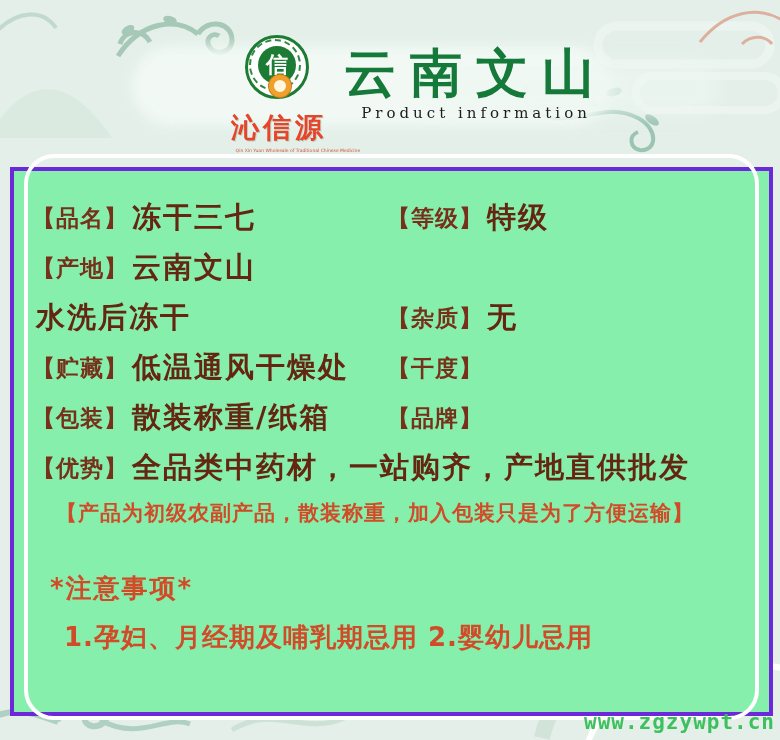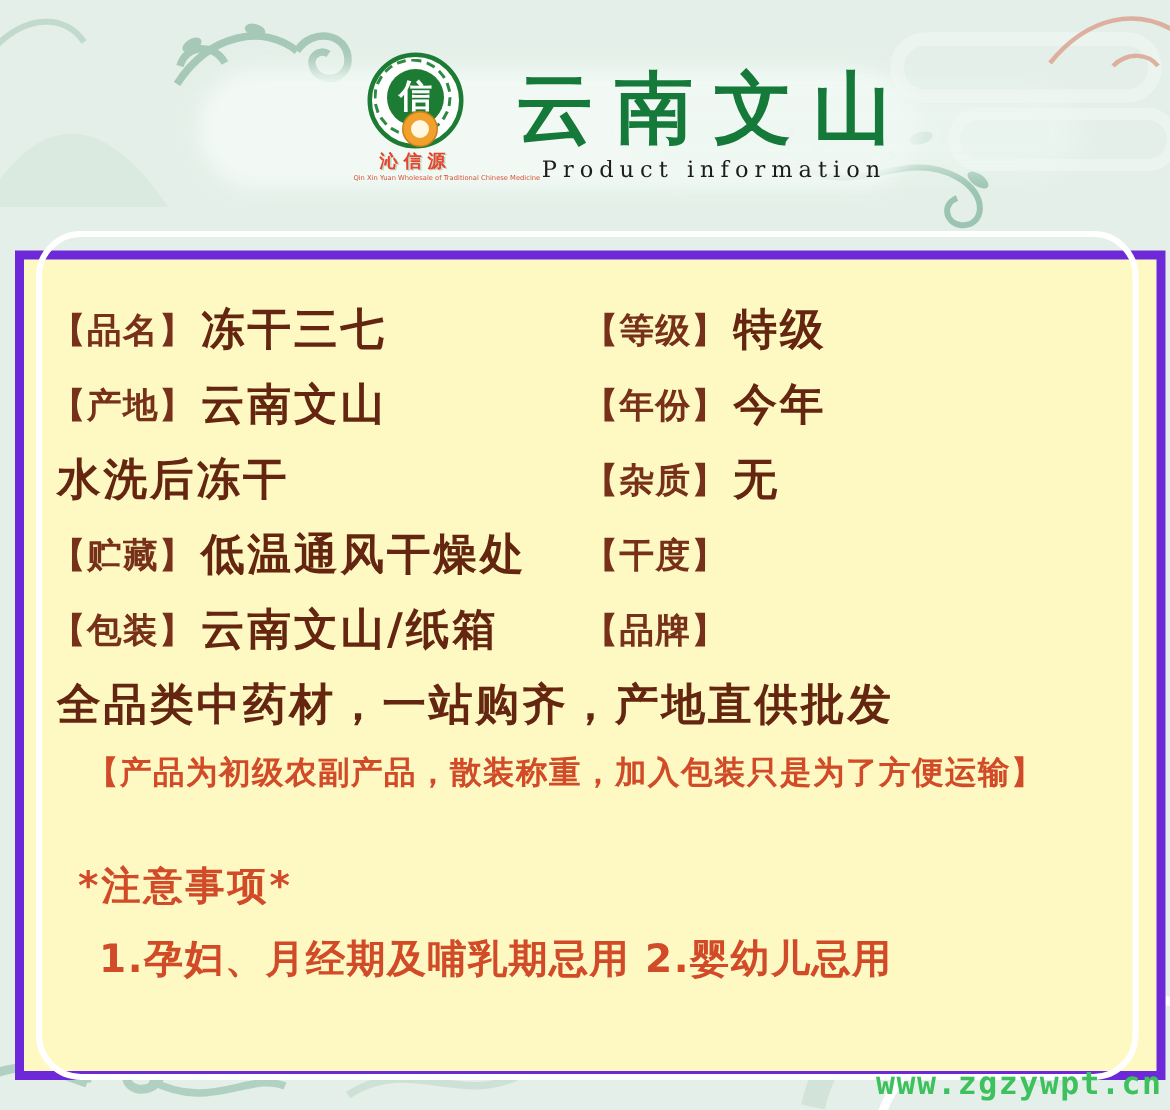--- a/index.html
+++ b/index.html
@@ -14,30 +14,30 @@
   .wash2{position:absolute;left:420px;top:62px;width:300px;height:52px;background:#eef7f2;border-radius:30px;filter:blur(8px);opacity:.7;}
   
   .header{position:absolute;left:0;top:0;width:780px;height:150px;}
   .logo{position:absolute;left:231px;top:35px;width:92px;text-align:center;}
   .emblem{position:relative;width:64px;height:64px;margin:0 auto;}
   .ring{position:absolute;left:0;top:0;width:58px;height:58px;border:3px solid #1d7c34;border-radius:50%;background:#ffffff;}
   .ring-pattern{position:absolute;left:4px;top:4px;width:48px;height:48px;border:2px dashed #2e8a42;border-radius:50%;}
   .disc{position:absolute;left:13px;top:11px;width:38px;height:38px;background:#1d7c34;border-radius:50%;
         color:#ffffff;font-weight:bold;font-size:22px;line-height:38px;text-align:center;}
   .gold{position:absolute;left:24px;top:40px;width:12px;height:12px;border:5px solid #f0a02c;border-radius:50%;background:#fff7e0;box-shadow:0 0 0 1px #c87f18;}
-  .brand{margin-top:0;font-size:12px;font-weight:bold;letter-spacing:4px;color:#e8432b;
+  .brand{margin-top:10px;font-size:28px;font-weight:bold;letter-spacing:4px;color:#e8432b;
          text-shadow:1px 1px 0 #bcd8c4;white-space:nowrap;}
   .tagline{font-size:5px;color:#d65535;white-space:nowrap;transform:scale(.9);}
   .title-block{position:absolute;left:326px;top:44px;width:300px;text-align:center;}
   .title{margin:0;font-family:"DejaVu Serif",serif;font-size:52px;line-height:58px;font-weight:bold;
          color:#15793a;letter-spacing:14px;white-space:nowrap;}
   .subtitle{margin-top:2px;font-family:"DejaVu Serif",serif;font-size:15px;letter-spacing:4px;color:#1c1c1c;white-space:nowrap;}
   
   .panel{position:absolute;left:10px;top:167px;width:755px;height:541px;
-         border:6px solid #6d28d9;background:#fef9c3;box-sizing:content-box;}
+         border:4px solid #6d28d9;background:#86efac;box-sizing:content-box;}
   .white-frame{position:absolute;left:24px;top:154px;width:727px;height:558px;
          border:4px solid #ffffff;border-radius:30px;pointer-events:none;}
   
   .panel-inner{padding:22px 14px 0 18px;}
   .row{display:flex;height:50px;align-items:center;white-space:nowrap;}
   .cell-left{width:355px;display:flex;align-items:center;}
   .cell-right{flex:1;display:flex;align-items:center;}
   .lab{font-size:23px;font-weight:bold;color:#77301a;letter-spacing:1px;}
   .val{font-size:29px;font-weight:bold;color:#642610;margin-left:4px;letter-spacing:2px;}
   .disclaimer{margin-top:6px;padding-left:24px;font-size:21px;font-weight:bold;color:#d14b28;letter-spacing:1px;white-space:nowrap;}
@@ -135,24 +135,20 @@
           <span class="lab">【等级】</span>
           <span class="val">特级</span>
         </div>
       </div>
 
       <div class="row">
         <div class="cell-left">
           <span class="lab">【产地】</span>
           <span class="val">云南文山</span>
         </div>
-        <div class="cell-right">
-          <span class="lab">【年份】</span>
-          <span class="val">今年</span>
-        </div>
       </div>
 
       <div class="row">
         <div class="cell-left">
           <span class="val">水洗后冻干</span>
         </div>
         <div class="cell-right">
           <span class="lab">【杂质】</span>
           <span class="val">无</span>
         </div>
@@ -164,28 +160,29 @@
           <span class="val">低温通风干燥处</span>
         </div>
         <div class="cell-right">
           <span class="lab">【干度】</span>
         </div>
       </div>
 
       <div class="row">
         <div class="cell-left">
           <span class="lab">【包装】</span>
-          <span class="val">云南文山/纸箱</span>
+          <span class="val">散装称重/纸箱</span>
         </div>
         <div class="cell-right">
           <span class="lab">【品牌】</span>
         </div>
       </div>
 
       <div class="row">
+        <span class="lab">【优势】</span>
         <span class="val">全品类中药材，一站购齐，产地直供批发</span>
       </div>
 
       <div class="disclaimer">【产品为初级农副产品，散装称重，加入包装只是为了方便运输】</div>
 
       <div class="notice-title">*注意事项*</div>
       <div class="notice-body">1.孕妇、月经期及哺乳期忌用 2.婴幼儿忌用</div>
 
     </div>
   </div>

